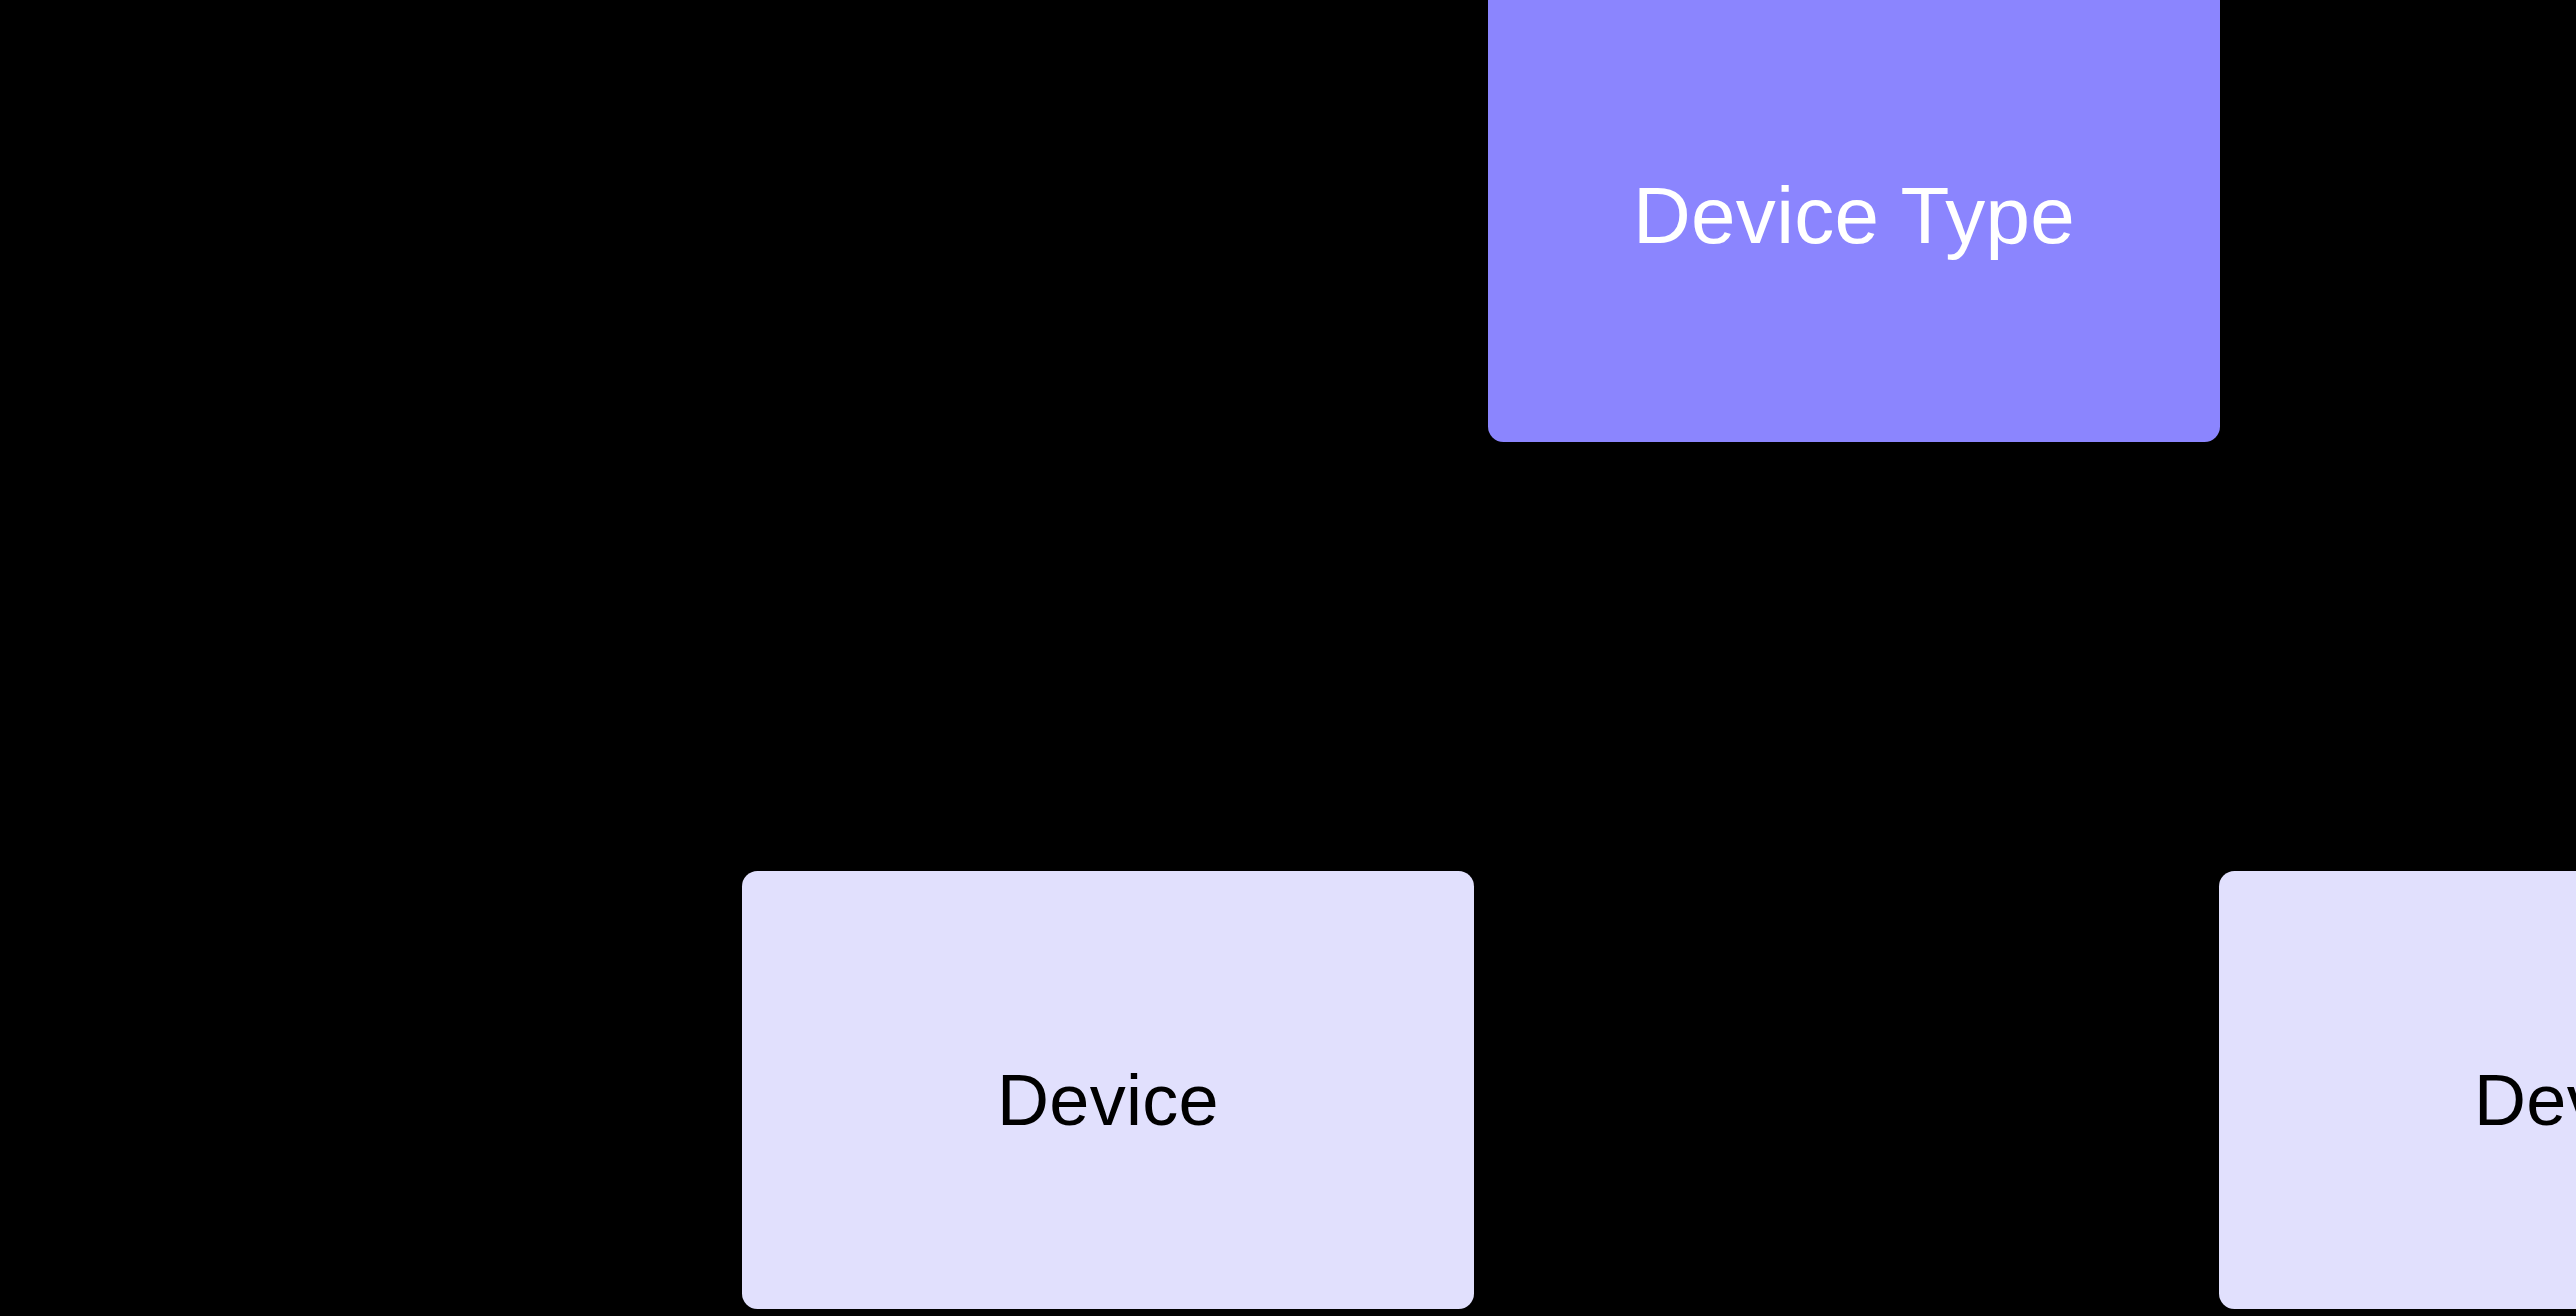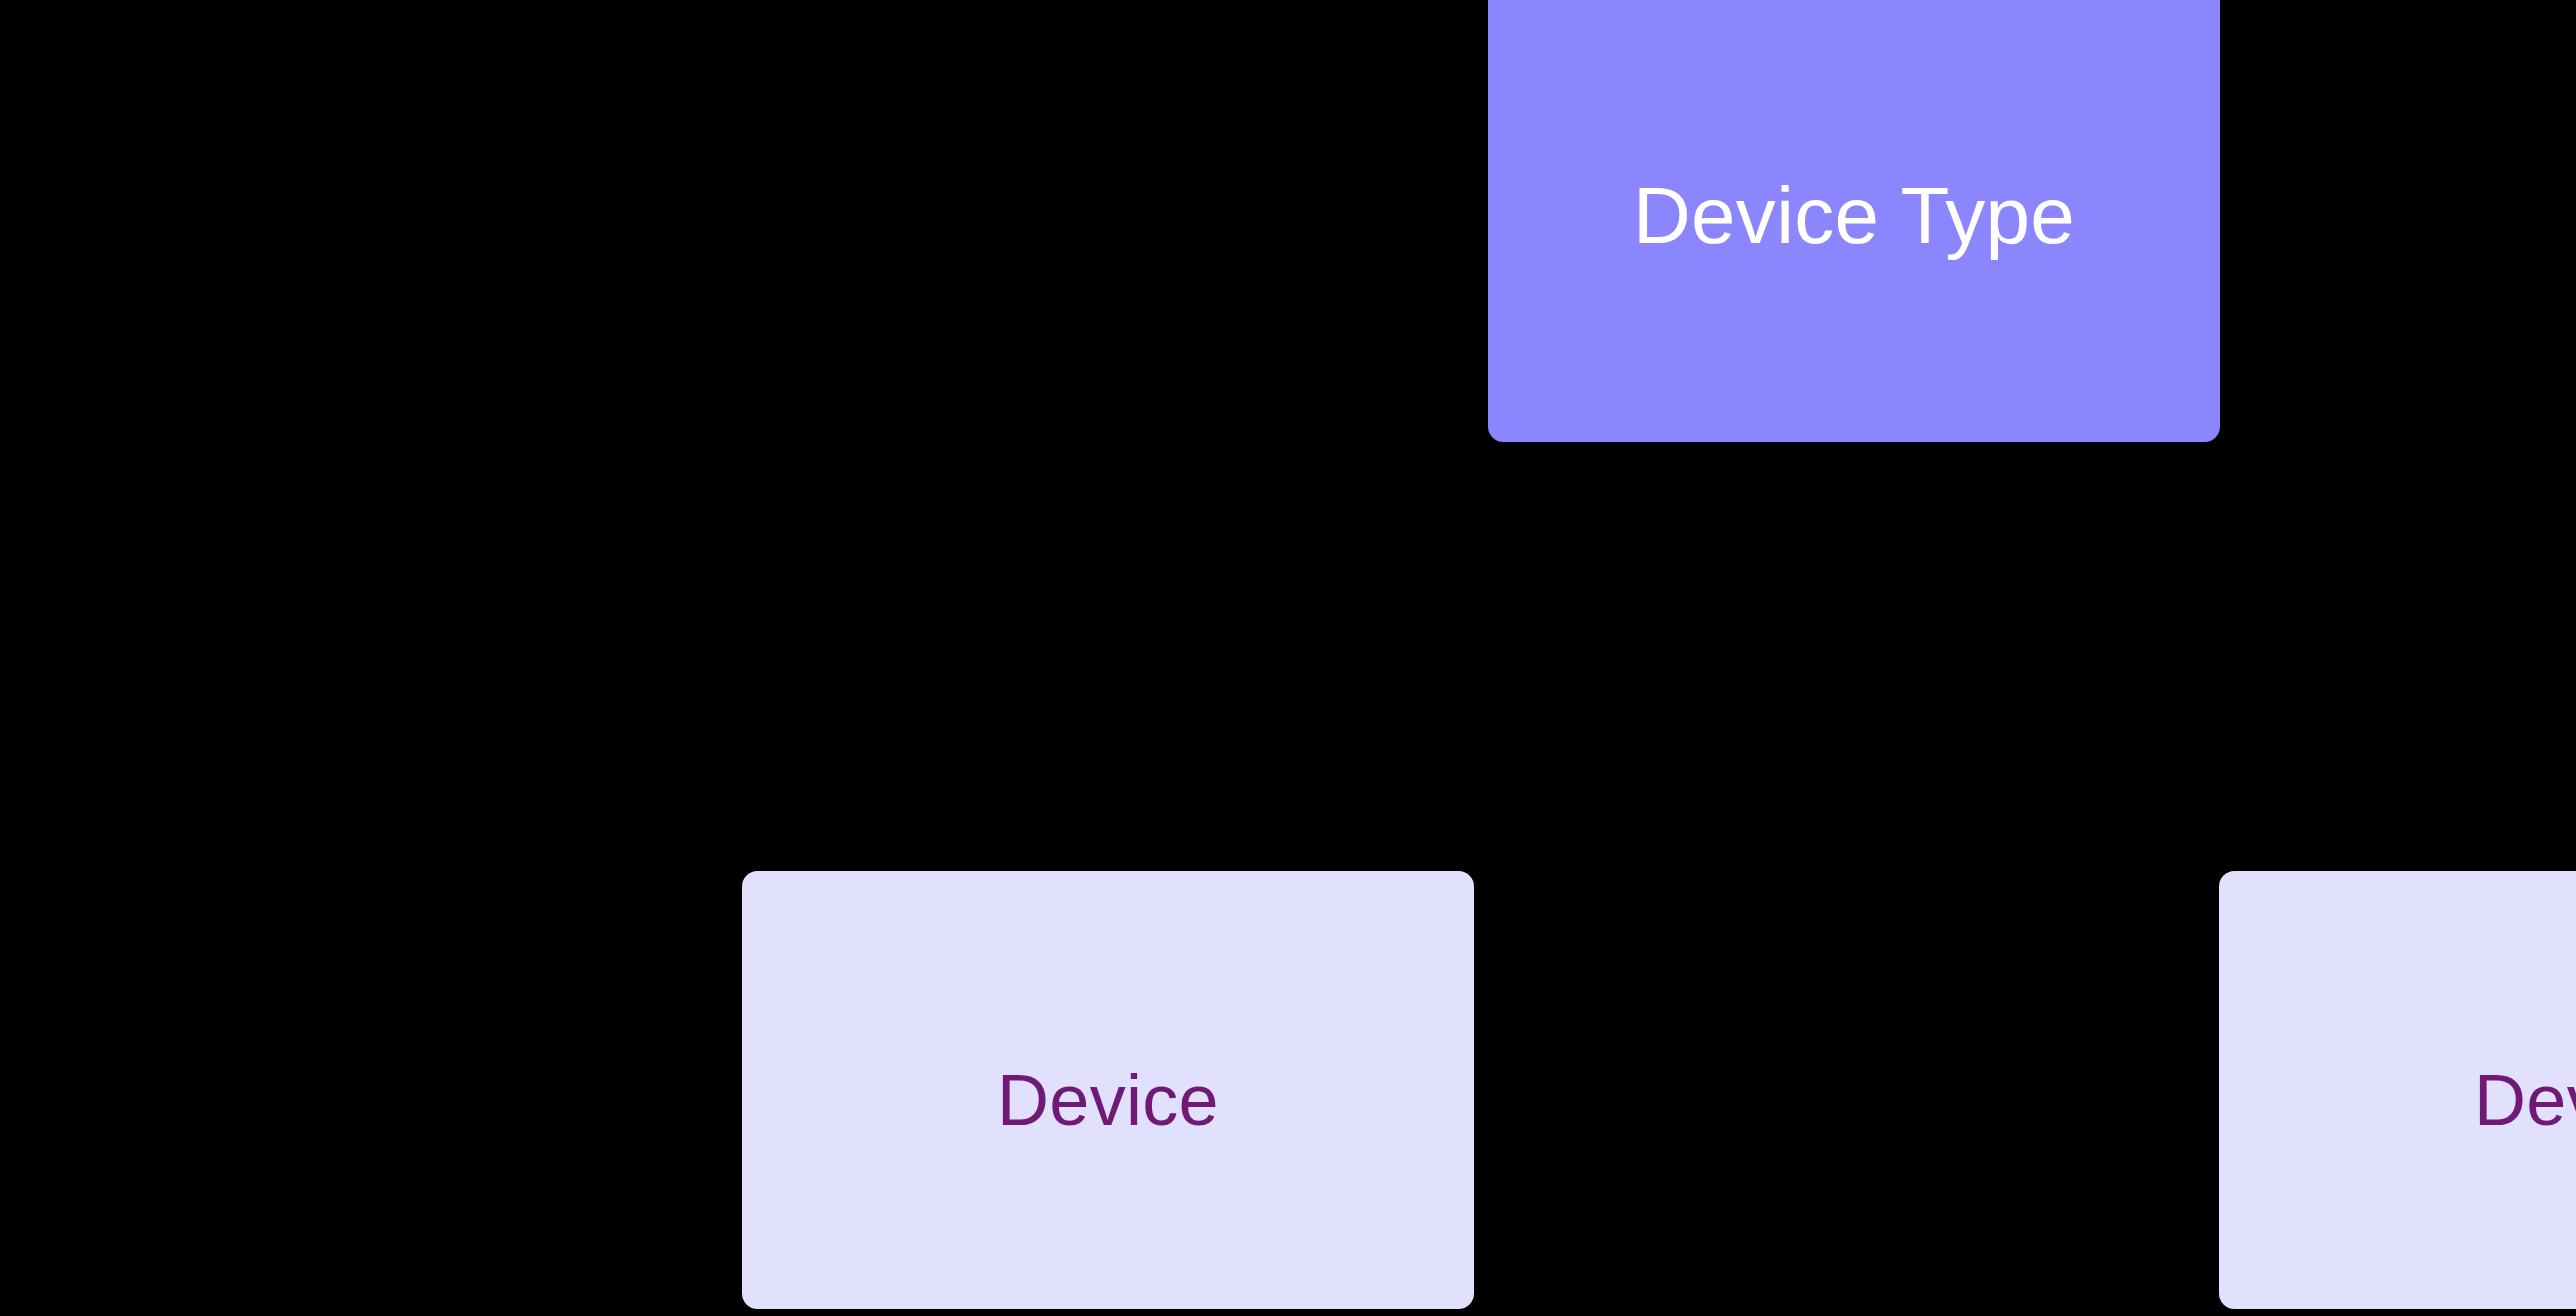--- a/index.html
+++ b/index.html
@@ -53,21 +53,21 @@
   }
   .node-root .node-label {
     position: relative;
     top: -16px;
   }
   .node-leaf {
     top: 871px;
     width: 732px;
     height: 438px;
     background: #E1E0FD;
-    color: #701a75;
+    color: #000000;
     font-size: 72px;
     font-weight: 400;
   }
   .node-leaf-left { left: 742px; }
   .node-leaf-right { left: 2219px; }
   .node-label {
     display: block;
     letter-spacing: 0.3px;
     margin-top: 21px;
   }

